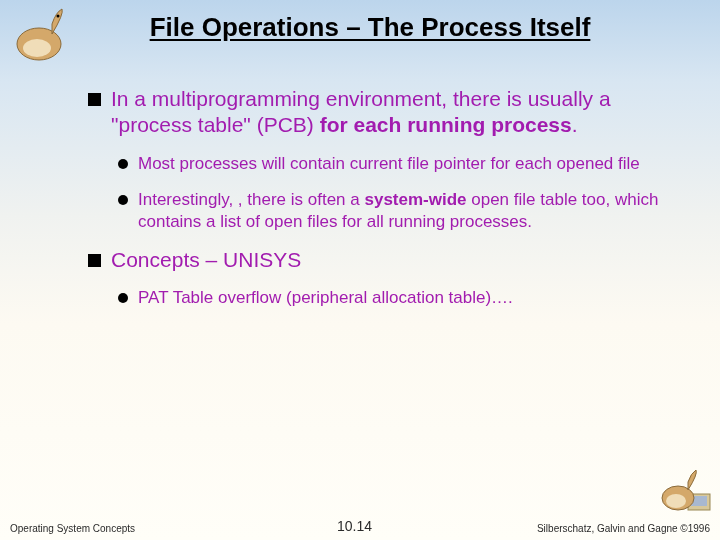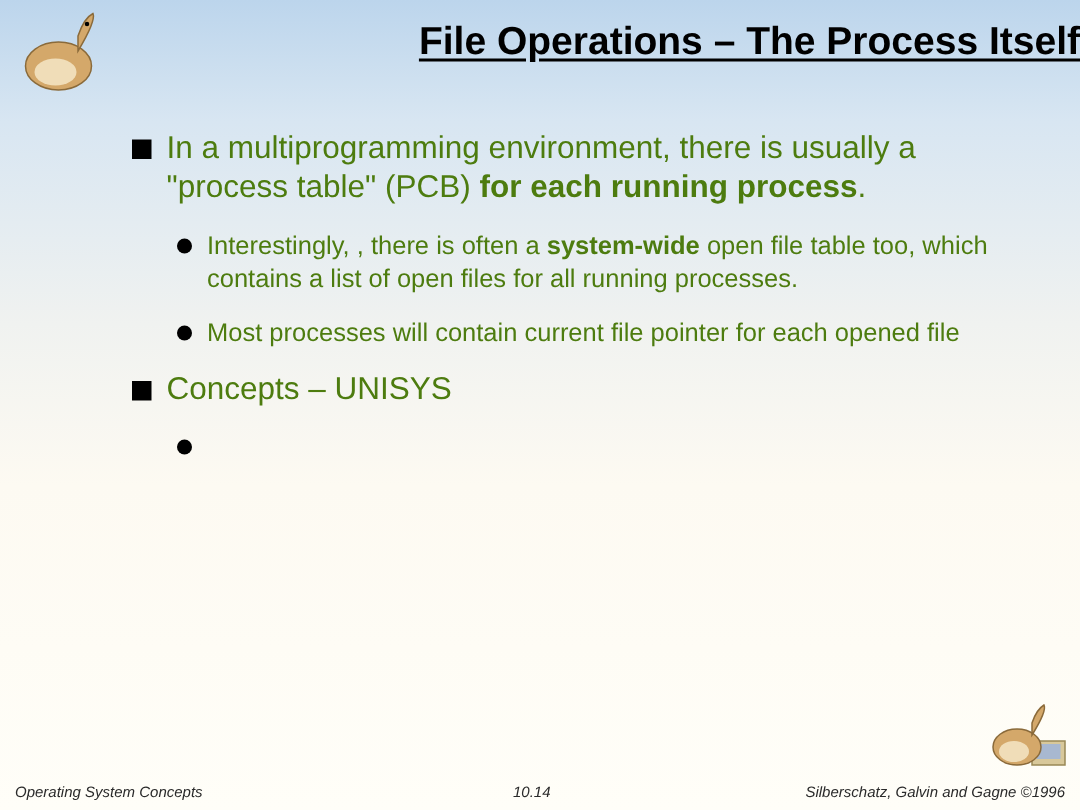--- a/index.html
+++ b/index.html
@@ -18,35 +18,35 @@
   }
   .corner-tl { top: 4px; left: 4px; }
   .corner-br { bottom: 24px; right: 4px; width: 60px; height: 50px; }
   .dino-body {
     fill: #d4a86a;
     stroke: #8a6a3a;
     stroke-width: 1;
   }
   .dino-belly { fill: #f0ddb8; }
   .title {
-    text-align: right;
+    text-align: center;
     font-size: 26px;
     font-weight: bold;
     padding-top: 12px;
     color: #000;
     text-decoration: underline;
     text-underline-offset: 3px;
     padding-left: 20px;
   }
   .content {
     position: absolute;
     top: 86px;
     left: 88px;
     right: 56px;
-    color: #4d7c0f;
+    color: #a21caf;
   }
   .lvl1 {
     display: flex;
     margin-bottom: 14px;
     font-size: 21px;
     line-height: 1.25;
   }
   .sq {
     width: 13px;
     height: 13px;
@@ -75,23 +75,22 @@
     position: absolute;
     bottom: 6px;
     left: 0;
     right: 0;
     display: flex;
     justify-content: space-between;
     align-items: flex-end;
     padding: 0 10px;
     font-size: 10px;
     color: #2a2a2a;
-    font-style: italic;
   }
-  .footer-center { font-size: 10px; margin-left: 37px; }
+  .footer-center { font-size: 14px; margin-left: 37px; }
   .footer-right { font-size: 10px; }
   .b { font-weight: bold; }
 </style>
 </head>
 <body>
 
 <div class="corner-img corner-tl">
   <svg viewBox="0 0 70 60">
     <ellipse class="dino-body" cx="35" cy="40" rx="22" ry="16"></ellipse>
     <path class="dino-body" d="M 48 30 Q 60 10 58 5 Q 52 8 48 20 Z"></path>
@@ -106,37 +105,38 @@
 
   <div class="lvl1">
     <div class="sq"></div>
     <div>
       <span>In a multiprogramming environment, there is usually a "process table" (PCB) </span><span class="b">for each running process</span><span>.</span>
     </div>
   </div>
 
   <div class="lvl2">
     <div class="dot"></div>
-    <div>
-      <span>Interestingly, , there is often a </span><span class="b">system-wide</span><span> open file table too, which contains a list of open files for all running processes.</span>
-    </div>
+    <div>Most processes will contain current file pointer for each opened file</div>
   </div>
 
   <div class="lvl2">
     <div class="dot"></div>
-    <div>Most processes will contain current file pointer for each opened file</div>
+    <div>
+      <span>Interestingly, , there is often a </span><span class="b">system-wide</span><span> open file table too, which contains a list of open files for all running processes.</span>
+    </div>
   </div>
 
   <div class="lvl1">
     <div class="sq"></div>
     <div>Concepts – UNISYS</div>
   </div>
 
   <div class="lvl2">
     <div class="dot"></div>
+    <div>PAT Table overflow (peripheral allocation table)….</div>
   </div>
 
 </div>
 
 <div class="corner-img corner-br">
   <svg viewBox="0 0 60 50">
     <rect x="32" y="28" width="22" height="16" fill="#d8c89a" stroke="#998855"></rect>
     <rect x="35" y="30" width="16" height="10" fill="#a8b8d0"></rect>
     <ellipse class="dino-body" cx="22" cy="32" rx="16" ry="12"></ellipse>
     <path class="dino-body" d="M 32 24 Q 42 8 40 4 Q 35 7 32 16 Z"></path>

